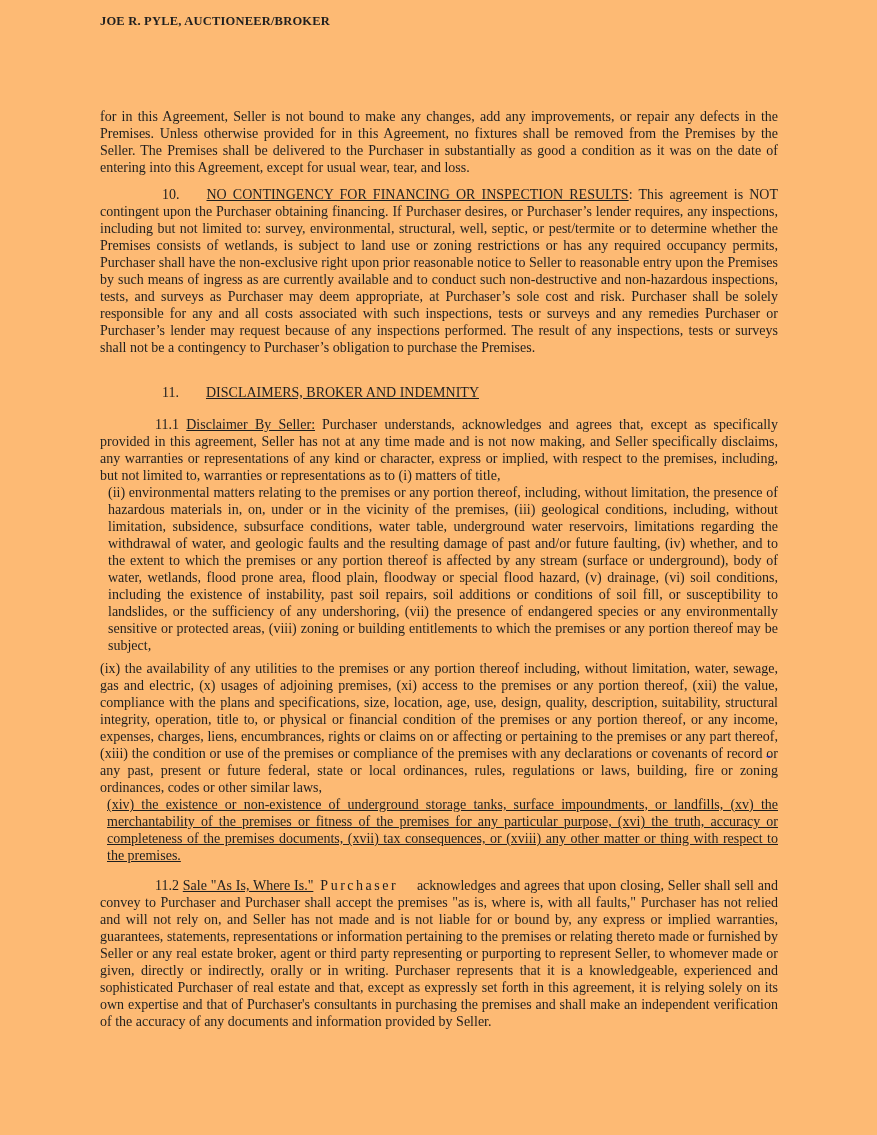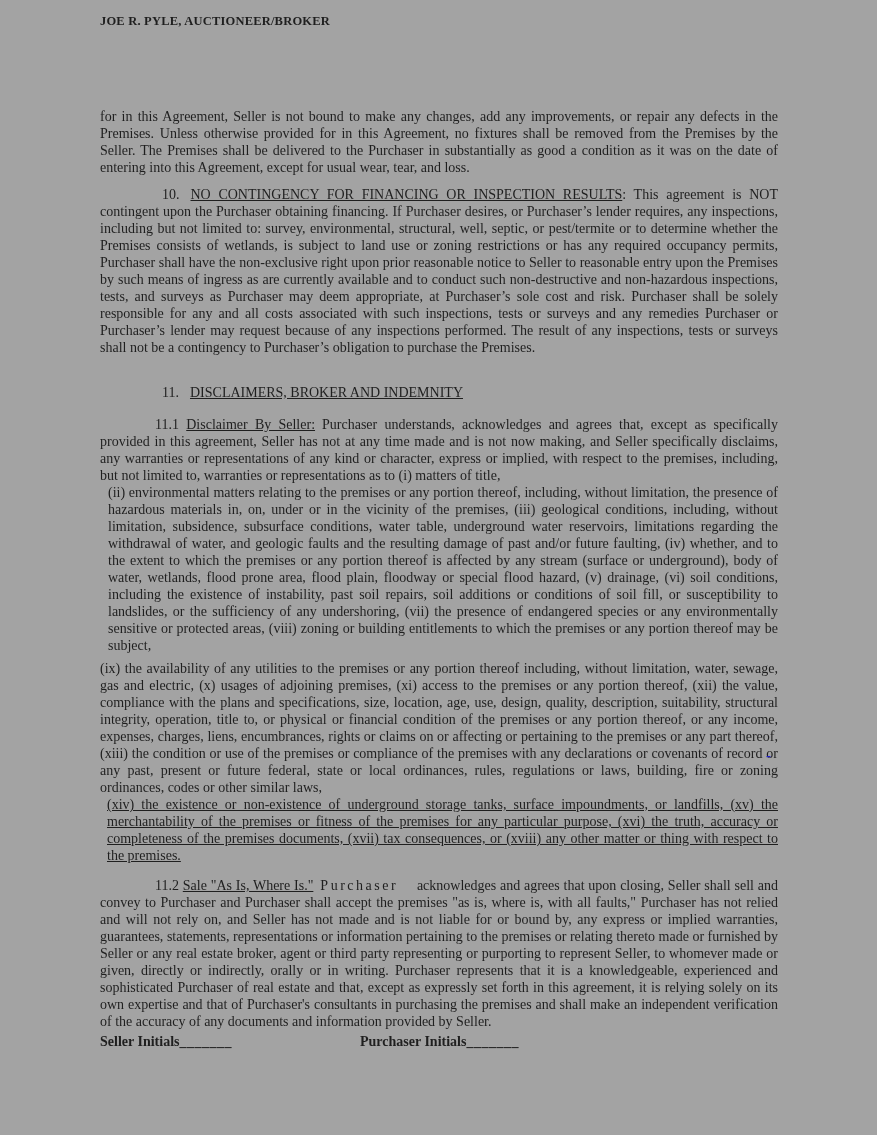--- a/index.html
+++ b/index.html
@@ -1,20 +1,20 @@
 <!DOCTYPE html>
 <html><head>
 <meta charset="utf-8">
 <style>
   html, body { margin: 0; padding: 0; background: #ffffff; }
   .page {
     position: relative;
     width: 877px;
     height: 1135px;
-    background: #a3a3a3;
+    background: #fdba74;
     font-family: "Liberation Serif", serif;
     color: #1f1f1f;
     overflow: hidden;
   }
   .doc-header {
     position: absolute;
     left: 100px;
     top: 14px;
     font-weight: bold;
     font-size: 12.5px;
@@ -30,21 +30,21 @@
     line-height: 17px;
   }
   .content p { margin: 0; text-align: justify; }
   p.p10   { margin-top: 10px; text-indent: 62px; }
   p.h11   { margin-top: 28px; text-indent: 62px; text-align: left; }
   p.p111a { margin-top: 15px; text-indent: 55px; }
   p.p111b { padding-left: 8px; }
   p.p111c { margin-top: 6px; }
   p.p111d { padding-left: 7px; text-decoration: underline; }
   p.p112  { margin-top: 13px; text-indent: 55px; }
-  .num { margin-right: 11px; }
+  .num { margin-right: 27px; }
   .uh { text-decoration: underline; margin-top: 14px; }
   .uh-gap { margin-right: 7px; }
   .spread { letter-spacing: 2.5px; margin-right: 15px; }
   .initials-row {
     margin-top: 3px;
     position: relative;
     height: 18px;
     font-weight: bold;
     text-align: left;
     white-space: nowrap;
@@ -79,24 +79,18 @@
     <p class="p111a"><span>11.1</span> <span class="uh uh-gap">Disclaimer By Seller:</span><span>Purchaser understands, acknowledges and agrees that, except as specifically provided in this agreement, Seller has not at any time made and is not now making, and Seller specifically disclaims, any warranties or representations of any kind or character, express or implied, with respect to the premises, including, but not limited to, warranties or representations as to (i) matters of title,</span></p>
 
     <p class="p111b">(ii) environmental matters relating to the premises or any portion thereof, including, without limitation, the presence of hazardous materials in, on, under or in the vicinity of the premises, (iii) geological conditions, including, without limitation, subsidence, subsurface conditions, water table, underground water reservoirs, limitations regarding the withdrawal of water, and geologic faults and the resulting damage of past and/or future faulting, (iv) whether, and to the extent to which the premises or any portion thereof is affected by any stream (surface or underground), body of water, wetlands, flood prone area, flood plain, floodway or special flood hazard, (v) drainage, (vi) soil conditions, including the existence of instability, past soil repairs, soil additions or conditions of soil fill, or susceptibility to landslides, or the sufficiency of any undershoring, (vii) the presence of endangered species or any environmentally sensitive or protected areas, (viii) zoning or building entitlements to which the premises or any portion thereof may be subject,</p>
 
     <p class="p111c">(ix) the availability of any utilities to the premises or any portion thereof including, without limitation, water, sewage, gas and electric, (x) usages of adjoining premises, (xi) access to the premises or any portion thereof, (xii) the value, compliance with the plans and specifications, size, location, age, use, design, quality, description, suitability, structural integrity, operation, title to, or physical or financial condition of the premises or any portion thereof, or any income, expenses, charges, liens, encumbrances, rights or claims on or affecting or pertaining to the premises or any part thereof, (xiii) the condition or use of the premises or compliance of the premises with any declarations or covenants of record or any past, present or future federal, state or local ordinances, rules, regulations or laws, building, fire or zoning ordinances, codes or other similar laws,</p>
 
     <p class="p111d">(xiv) the existence or non-existence of underground storage tanks, surface impoundments, or landfills, (xv) the merchantability of the premises or fitness of the premises for any particular purpose, (xvi) the truth, accuracy or completeness of the premises documents, (xvii) tax consequences, or (xviii) any other matter or thing with respect to the premises.</p>
 
     <p class="p112"><span>11.2</span> <span class="uh uh-gap">Sale "As Is, Where Is."</span><span class="spread">Purchaser</span> <span>acknowledges and agrees that upon closing, Seller shall sell and convey to Purchaser and Purchaser shall accept the premises "as is, where is, with all faults," Purchaser has not relied and will not rely on, and Seller has not made and is not liable for or bound by, any express or implied warranties, guarantees, statements, representations or information pertaining to the premises or relating thereto made or furnished by Seller or any real estate broker, agent or third party representing or purporting to represent Seller, to whomever made or given, directly or indirectly, orally or in writing. Purchaser represents that it is a knowledgeable, experienced and sophisticated Purchaser of real estate and that, except as expressly set forth in this agreement, it is relying solely on its own expertise and that of Purchaser's consultants in purchasing the premises and shall make an independent verification of the accuracy of any documents and information provided by Seller.</span></p>
 
-    <div class="initials-row">
-      <span>Seller Initials</span><span class="blank">_______</span>
-      <span class="initials-purchaser">
-        <span>Purchaser Initials</span><span class="blank">_______</span>
-      </span>
-    </div>
 
   </div>
 
   <div class="margin-mark">-</div>
 
 </div>
 
 </body></html>

